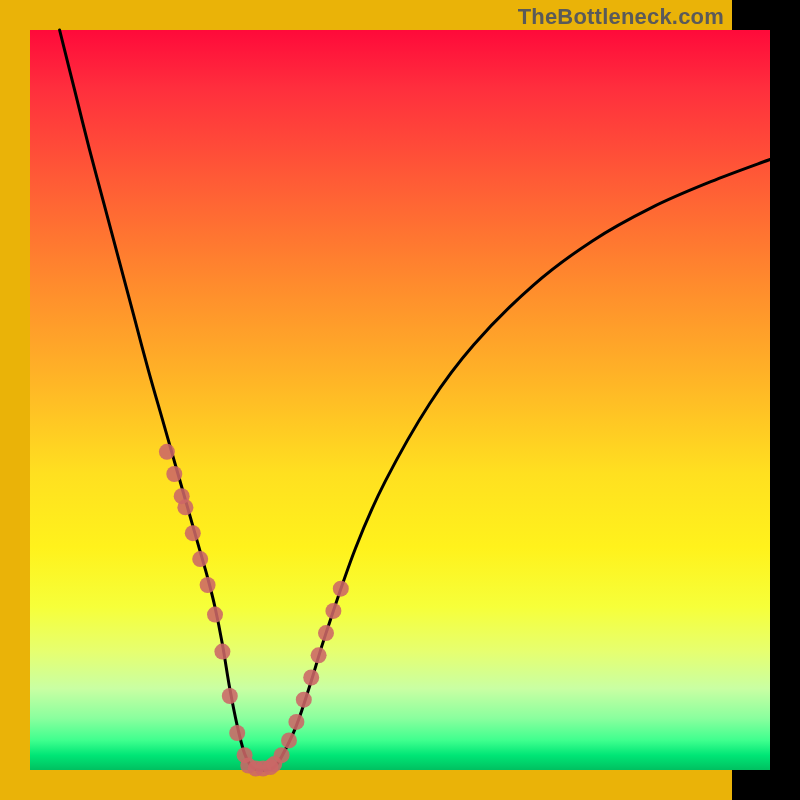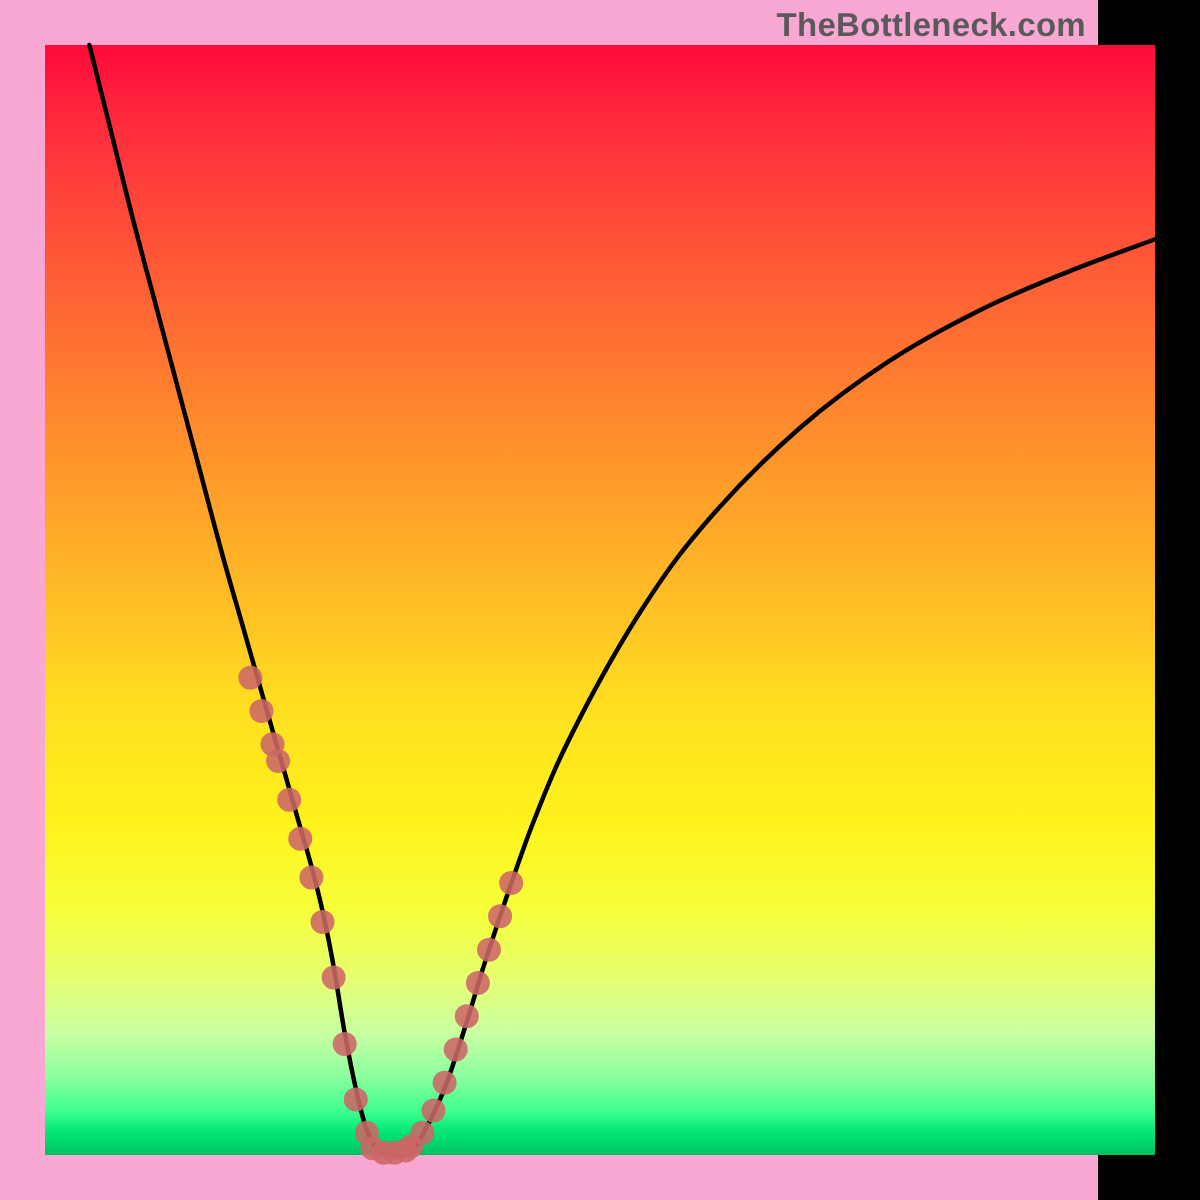--- a/index.html
+++ b/index.html
@@ -1,21 +1,21 @@
 <!DOCTYPE html>
 <html><head>
 <meta charset="utf-8">
 <style>
   * { margin: 0; padding: 0; box-sizing: border-box; }
   html, body { width: 800px; height: 800px; overflow: hidden; background: #000; }
   .frame {
     position: relative;
     width: 732px;
     height: 800px;
-    background: #f9a8d4;
+    background: #eab308;
   }
   .plot-area {
     position: absolute;
     left: 30px;
     top: 30px;
     width: 740px;
     height: 740px;
     background: linear-gradient(to bottom,
       #ff0a3a 0%,
       #ff2f3d 8%,

